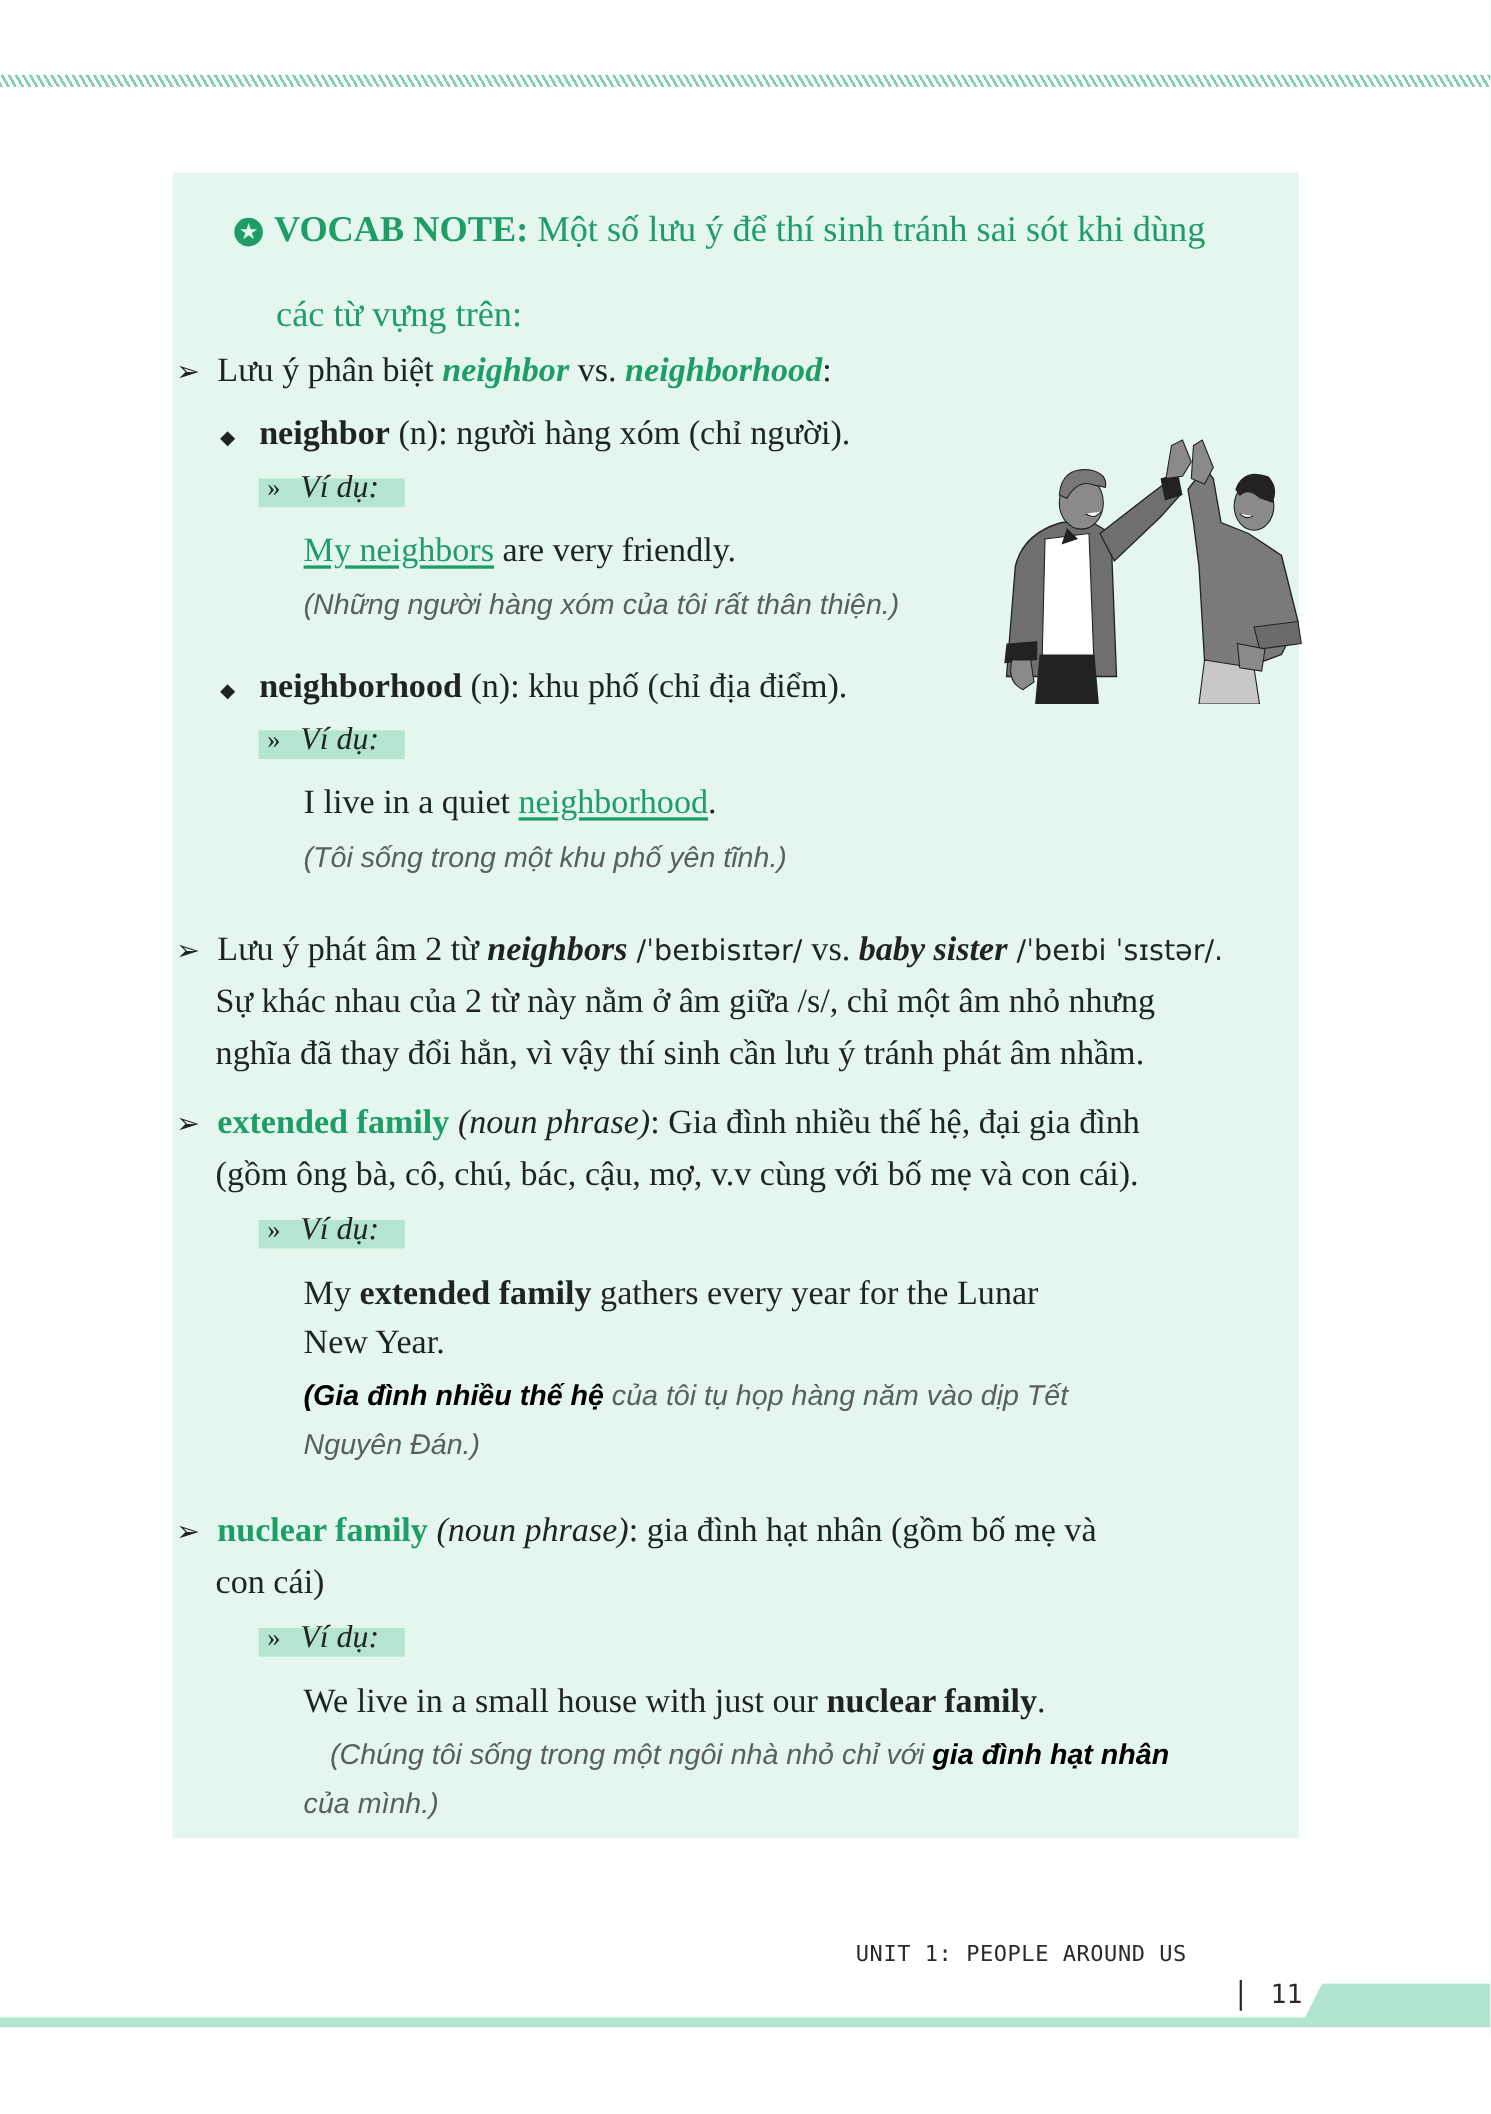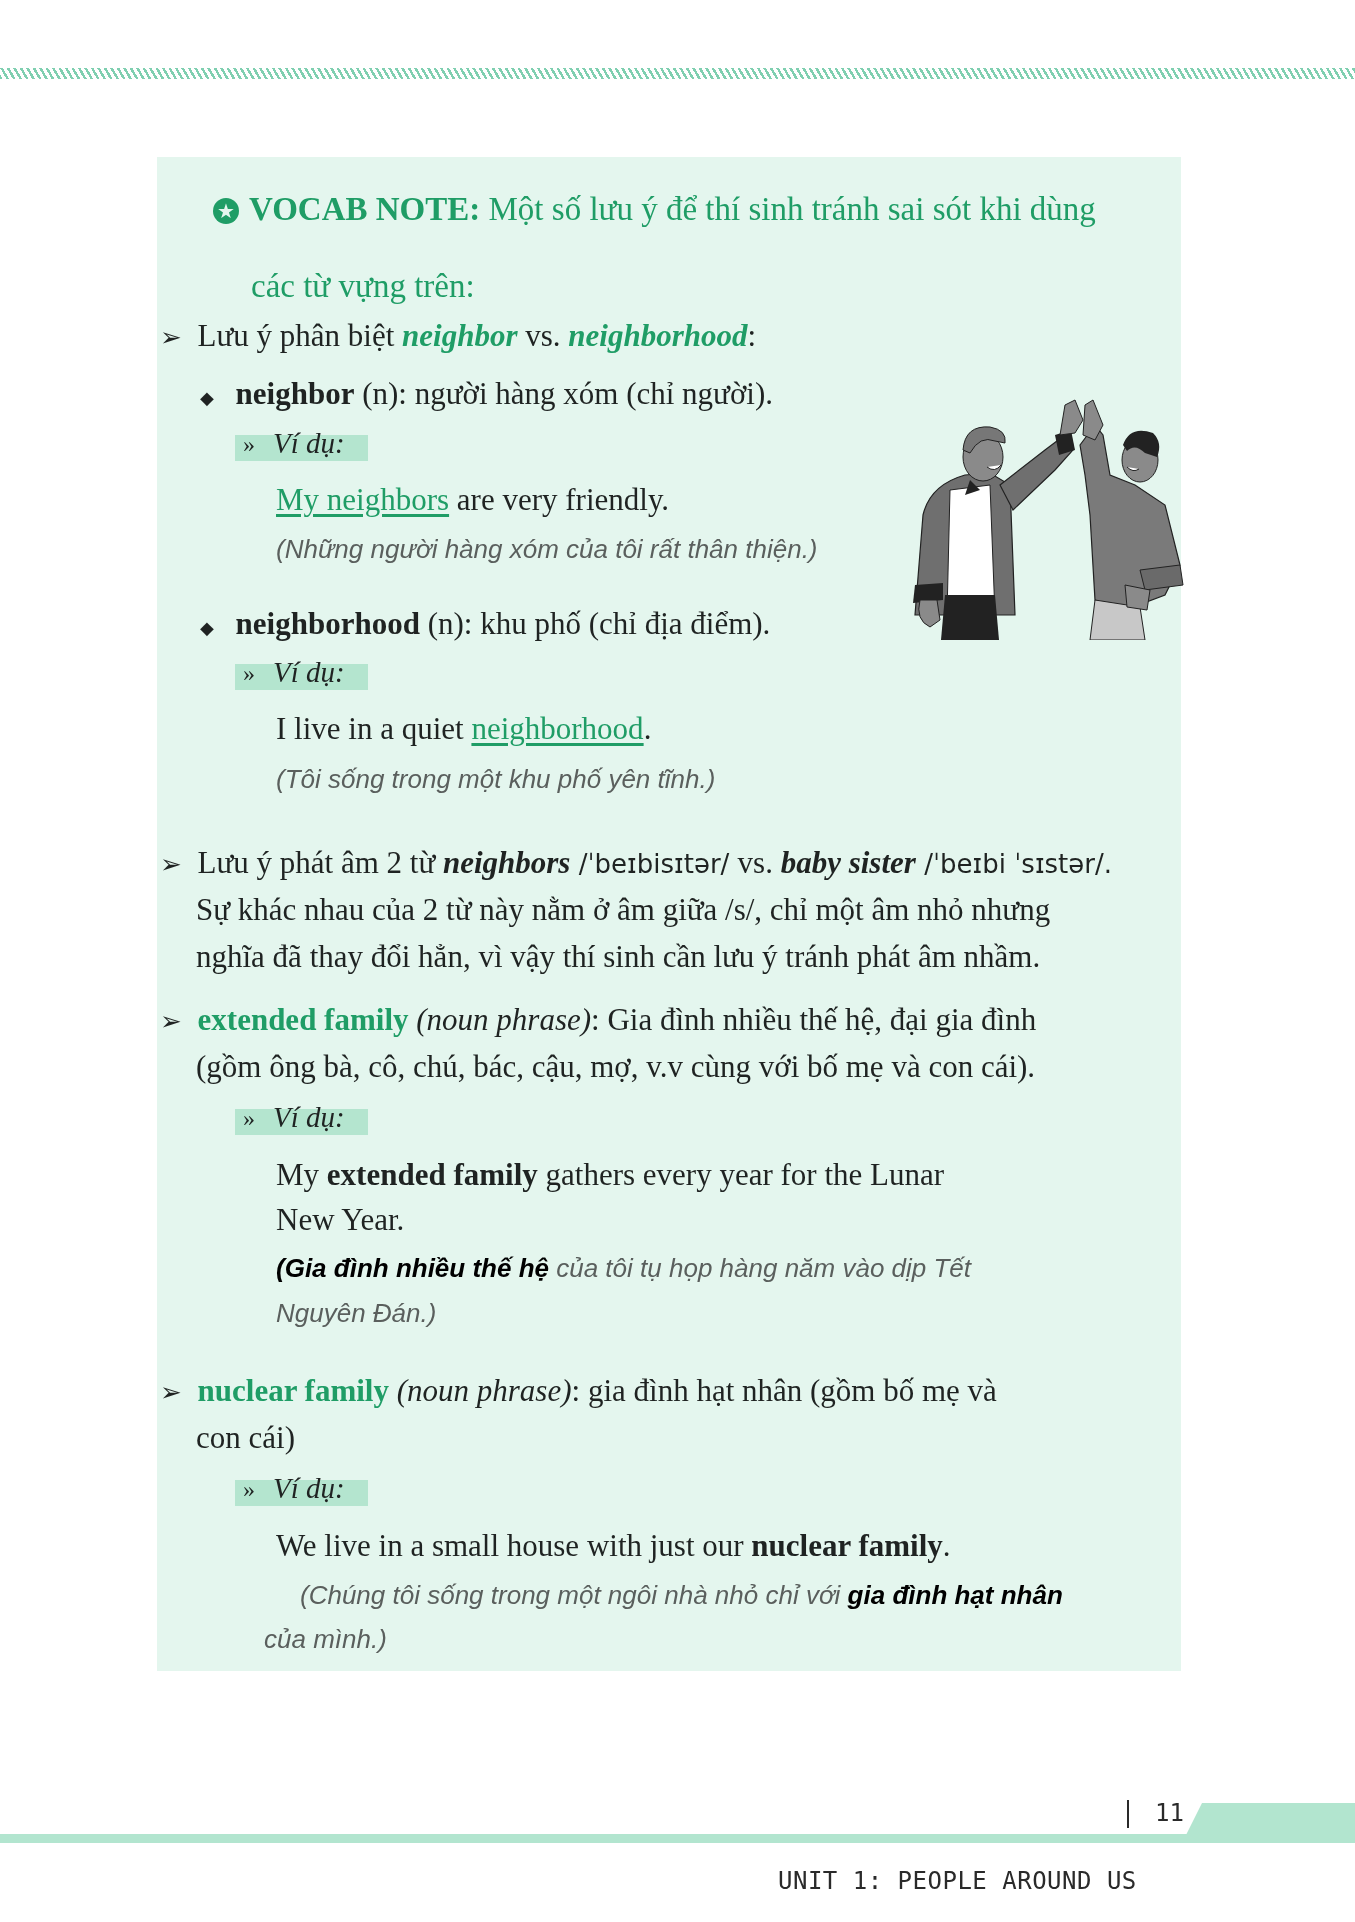--- a/index.html
+++ b/index.html
@@ -38,22 +38,22 @@
   .ex-tag .lbl { left: 38px; }
   .example { font-size: 31px; line-height: 46px; }
   .example u { color: #1f9d66; text-decoration: underline; text-decoration-color: #1f9d66; text-underline-offset: 4px; }
   .trans {
     font-family: "Liberation Sans", "DejaVu Sans", sans-serif; font-style: italic;
     color: #5a5f5d; font-size: 26px; line-height: 44px;
   }
   .trans b { color: #000000; }
   .ipa { font-family: "DejaVu Sans", sans-serif; font-size: 26px; }
   .footer-text {
-    position: absolute; left: 778px; top: 1867px; font-family: "DejaVu Sans Mono", "Liberation Mono", monospace;
-    font-size: 24px; color: #2a2a2a; letter-spacing: 0.5px; white-space: nowrap;
+    position: absolute; left: 778px; top: 1764px; font-family: "DejaVu Sans Mono", "Liberation Mono", monospace;
+    font-size: 20px; color: #2a2a2a; letter-spacing: 0.5px; white-space: nowrap;
   }
   .footer-sep { position: absolute; left: 1127px; top: 1800px; width: 2px; height: 28px; background: #2a2a2a; }
   .footer-num {
     position: absolute; left: 1155px; top: 1799px; font-family: "DejaVu Sans Mono", "Liberation Mono", monospace;
     font-size: 24px; color: #2a2a2a;
   }
   .footer-bar { position: absolute; left: 0; top: 1834px; width: 1355px; height: 9px; background: #b2e5cf; }
   .footer-tab {
     position: absolute; left: 1186px; top: 1803px; width: 169px; height: 32px; background: #b2e5cf;
     clip-path: polygon(16px 0, 100% 0, 100% 100%, 0 100%);
@@ -169,19 +169,19 @@
   <span class="raquo">»</span>
   <span class="lbl">Ví dụ:</span>
 </div>
 
 <div class="abs example" style="left:276px; top:1523px;">
   <span>We live in a small house with just our </span><b>nuclear family</b><span>.</span>
 </div>
 <div class="abs trans" style="left:276px; top:1573px;margin-left:24px;">
   <span>(Chúng tôi sống trong một ngôi nhà nhỏ chỉ với </span><b>gia đình hạt nhân</b>
 </div>
-<div class="abs trans" style="left:264px; top:1617px;">của mình.)</div>
+<div class="abs trans" style="left:276px; top:1617px;">của mình.)</div>
 
 <div class="footer-text">UNIT 1: PEOPLE AROUND US</div>
 <div class="footer-sep"></div>
 <div class="footer-num">11</div>
 <div class="footer-tab"></div>
 <div class="footer-bar"></div>
 
 </body></html>

